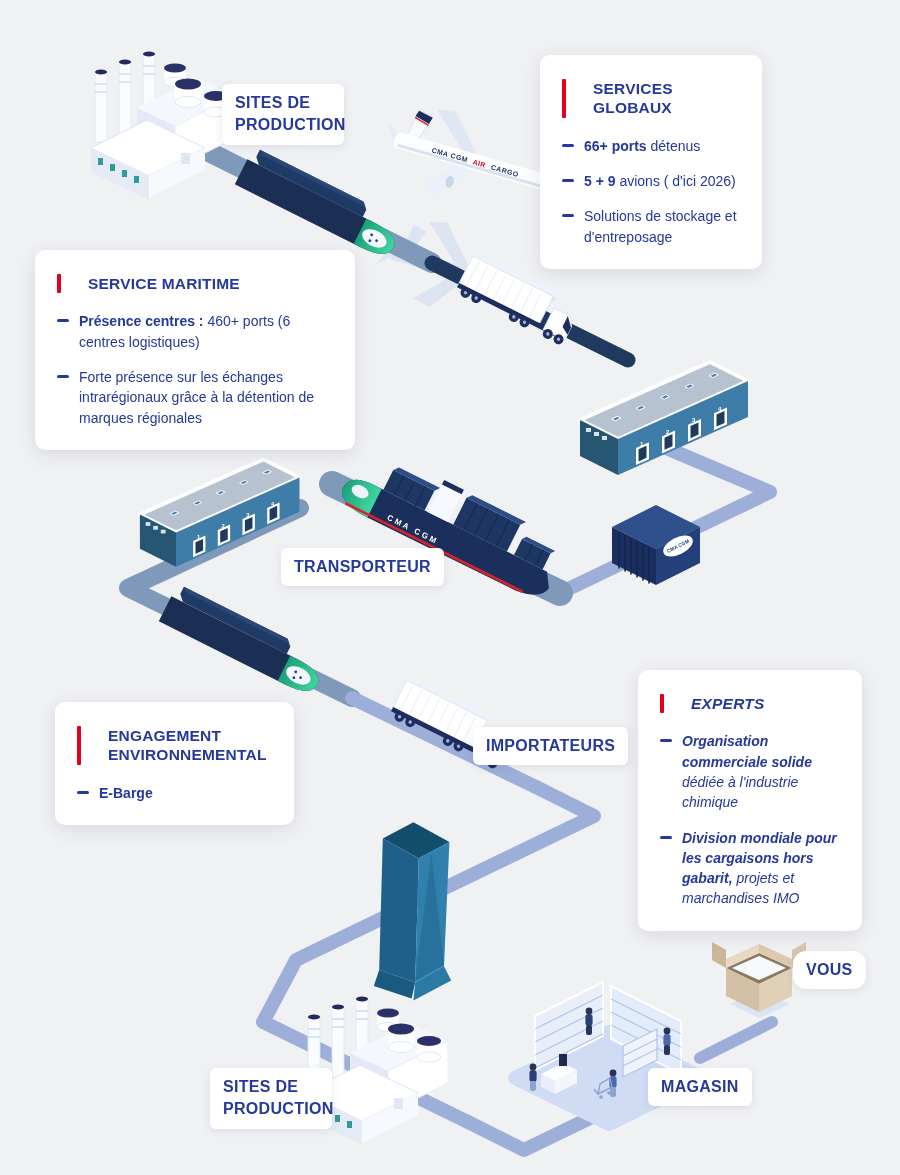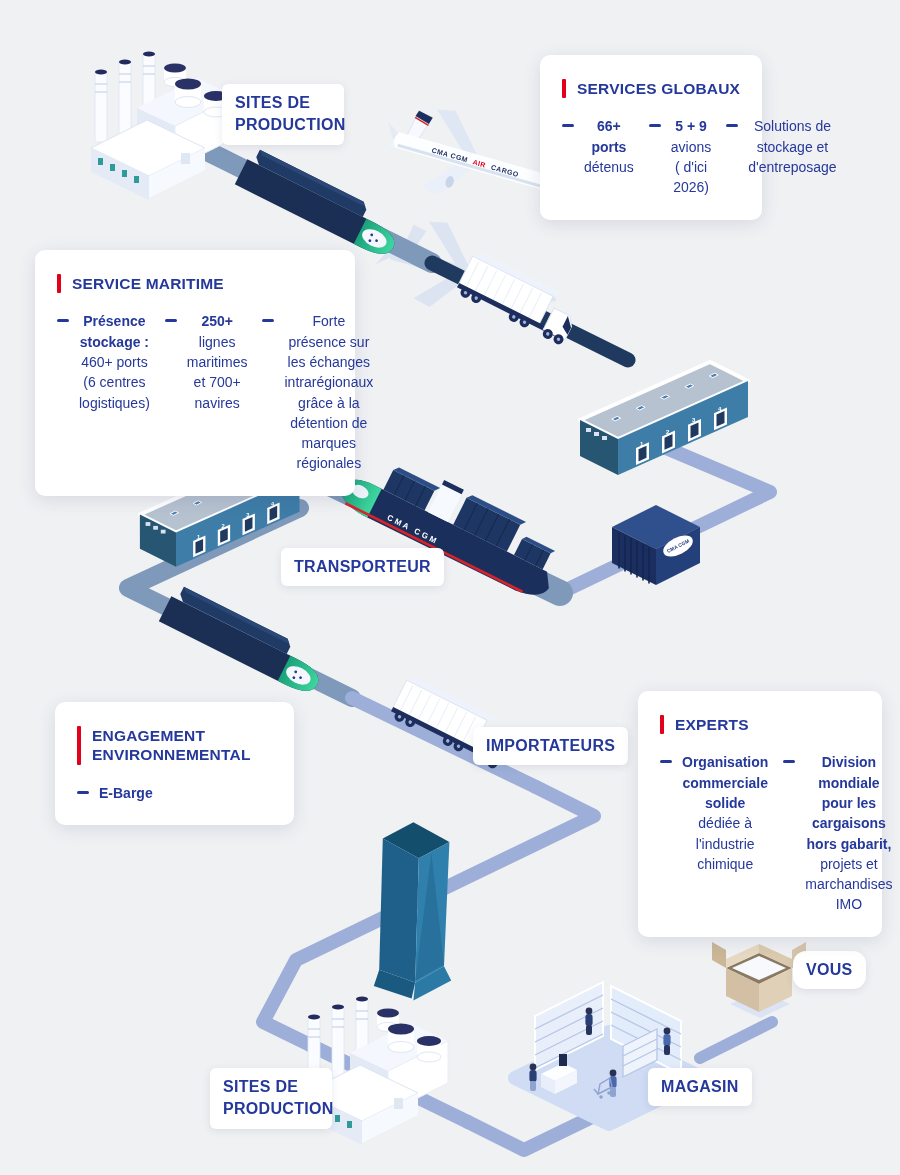--- a/index.html
+++ b/index.html
@@ -8,23 +8,23 @@
   svg.illu{position:absolute;left:0;top:0;}
   svg text{font-family:"Liberation Sans",sans-serif;}
 
   .chip{position:absolute;background:#ffffff;border-radius:6px;padding:8px 13px;
         color:#25389b;font-weight:bold;font-size:16px;letter-spacing:.3px;line-height:1.4;
         box-shadow:0 2px 8px rgba(30,50,100,.10);}
   .chip.narrow{width:96px;}
 
   .card{position:absolute;background:#ffffff;border-radius:10px;padding:24px 20px 22px 22px;
         box-shadow:0 4px 18px rgba(30,50,100,.12);color:#25389b;box-sizing:border-box;}
-  .card h2{display:flex;gap:11px;margin:0 0 18px 0;font-size:15.5px;letter-spacing:.2px;line-height:1.25;}
+  .card h2{display:flex;gap:27px;margin:0 0 18px 0;font-size:15.5px;letter-spacing:.2px;line-height:1.25;}
   .accent{flex:0 0 4px;width:4px;background:#e2001a;border-radius:1px;align-self:stretch;}
-  .card ul{list-style:none;margin:0;padding:0;display:flex;flex-direction:row;gap:15px;text-align:center;}
+  .card ul{list-style:none;margin:0;padding:0;display:flex;flex-direction:column;gap:15px;}
   .card li{display:flex;gap:10px;font-size:14px;line-height:1.45;}
   .dash{flex:0 0 12px;height:3px;background:#25389b;border-radius:2px;margin-top:8px;}
   .card li p{margin:0;}
   .card li b{font-weight:bold;}
 </style>
 </head>
 <body>
 
 <div class="canvas">
 
@@ -356,25 +356,21 @@
   </section>
 
   <section class="card" style="left:35px;top:250px;width:320px;">
     <h2>
         <span class="accent"></span>
       <span>SERVICE MARITIME</span>
       </h2>
     <ul>
       <li>
           <span class="dash"></span>
-        <p><b>Présence stockage :</b><span> 460+ ports (6 centres logistiques)</span></p>
-        </li>
-      <li>
-          <span class="dash"></span>
-        <p><b>250+</b><span> lignes maritimes et 700+ navires</span></p>
+        <p><b>Présence centres :</b><span> 460+ ports (6 centres logistiques)</span></p>
         </li>
       <li>
           <span class="dash"></span>
         <p><b></b><span>Forte présence sur les échanges intrarégionaux grâce à la détention de marques régionales</span></p>
         </li>
     </ul>
   </section>
 
   <section class="card" style="left:55px;top:702px;width:239px;">
     <h2>
@@ -382,21 +378,21 @@
       <span>ENGAGEMENT ENVIRONNEMENTAL</span>
       </h2>
     <ul>
       <li>
           <span class="dash"></span>
         <p><b>E-Barge</b><span></span></p>
         </li>
     </ul>
   </section>
 
-  <section class="card" style="left:638px;top:691px;width:244px;">
+  <section class="card" style="left:638px;top:670px;width:224px;font-style:italic;">
     <h2>
         <span class="accent"></span>
       <span>EXPERTS</span>
       </h2>
     <ul>
       <li>
           <span class="dash"></span>
         <p><b>Organisation commerciale solide</b><span> dédiée à l'industrie chimique</span></p>
         </li>
       <li>

